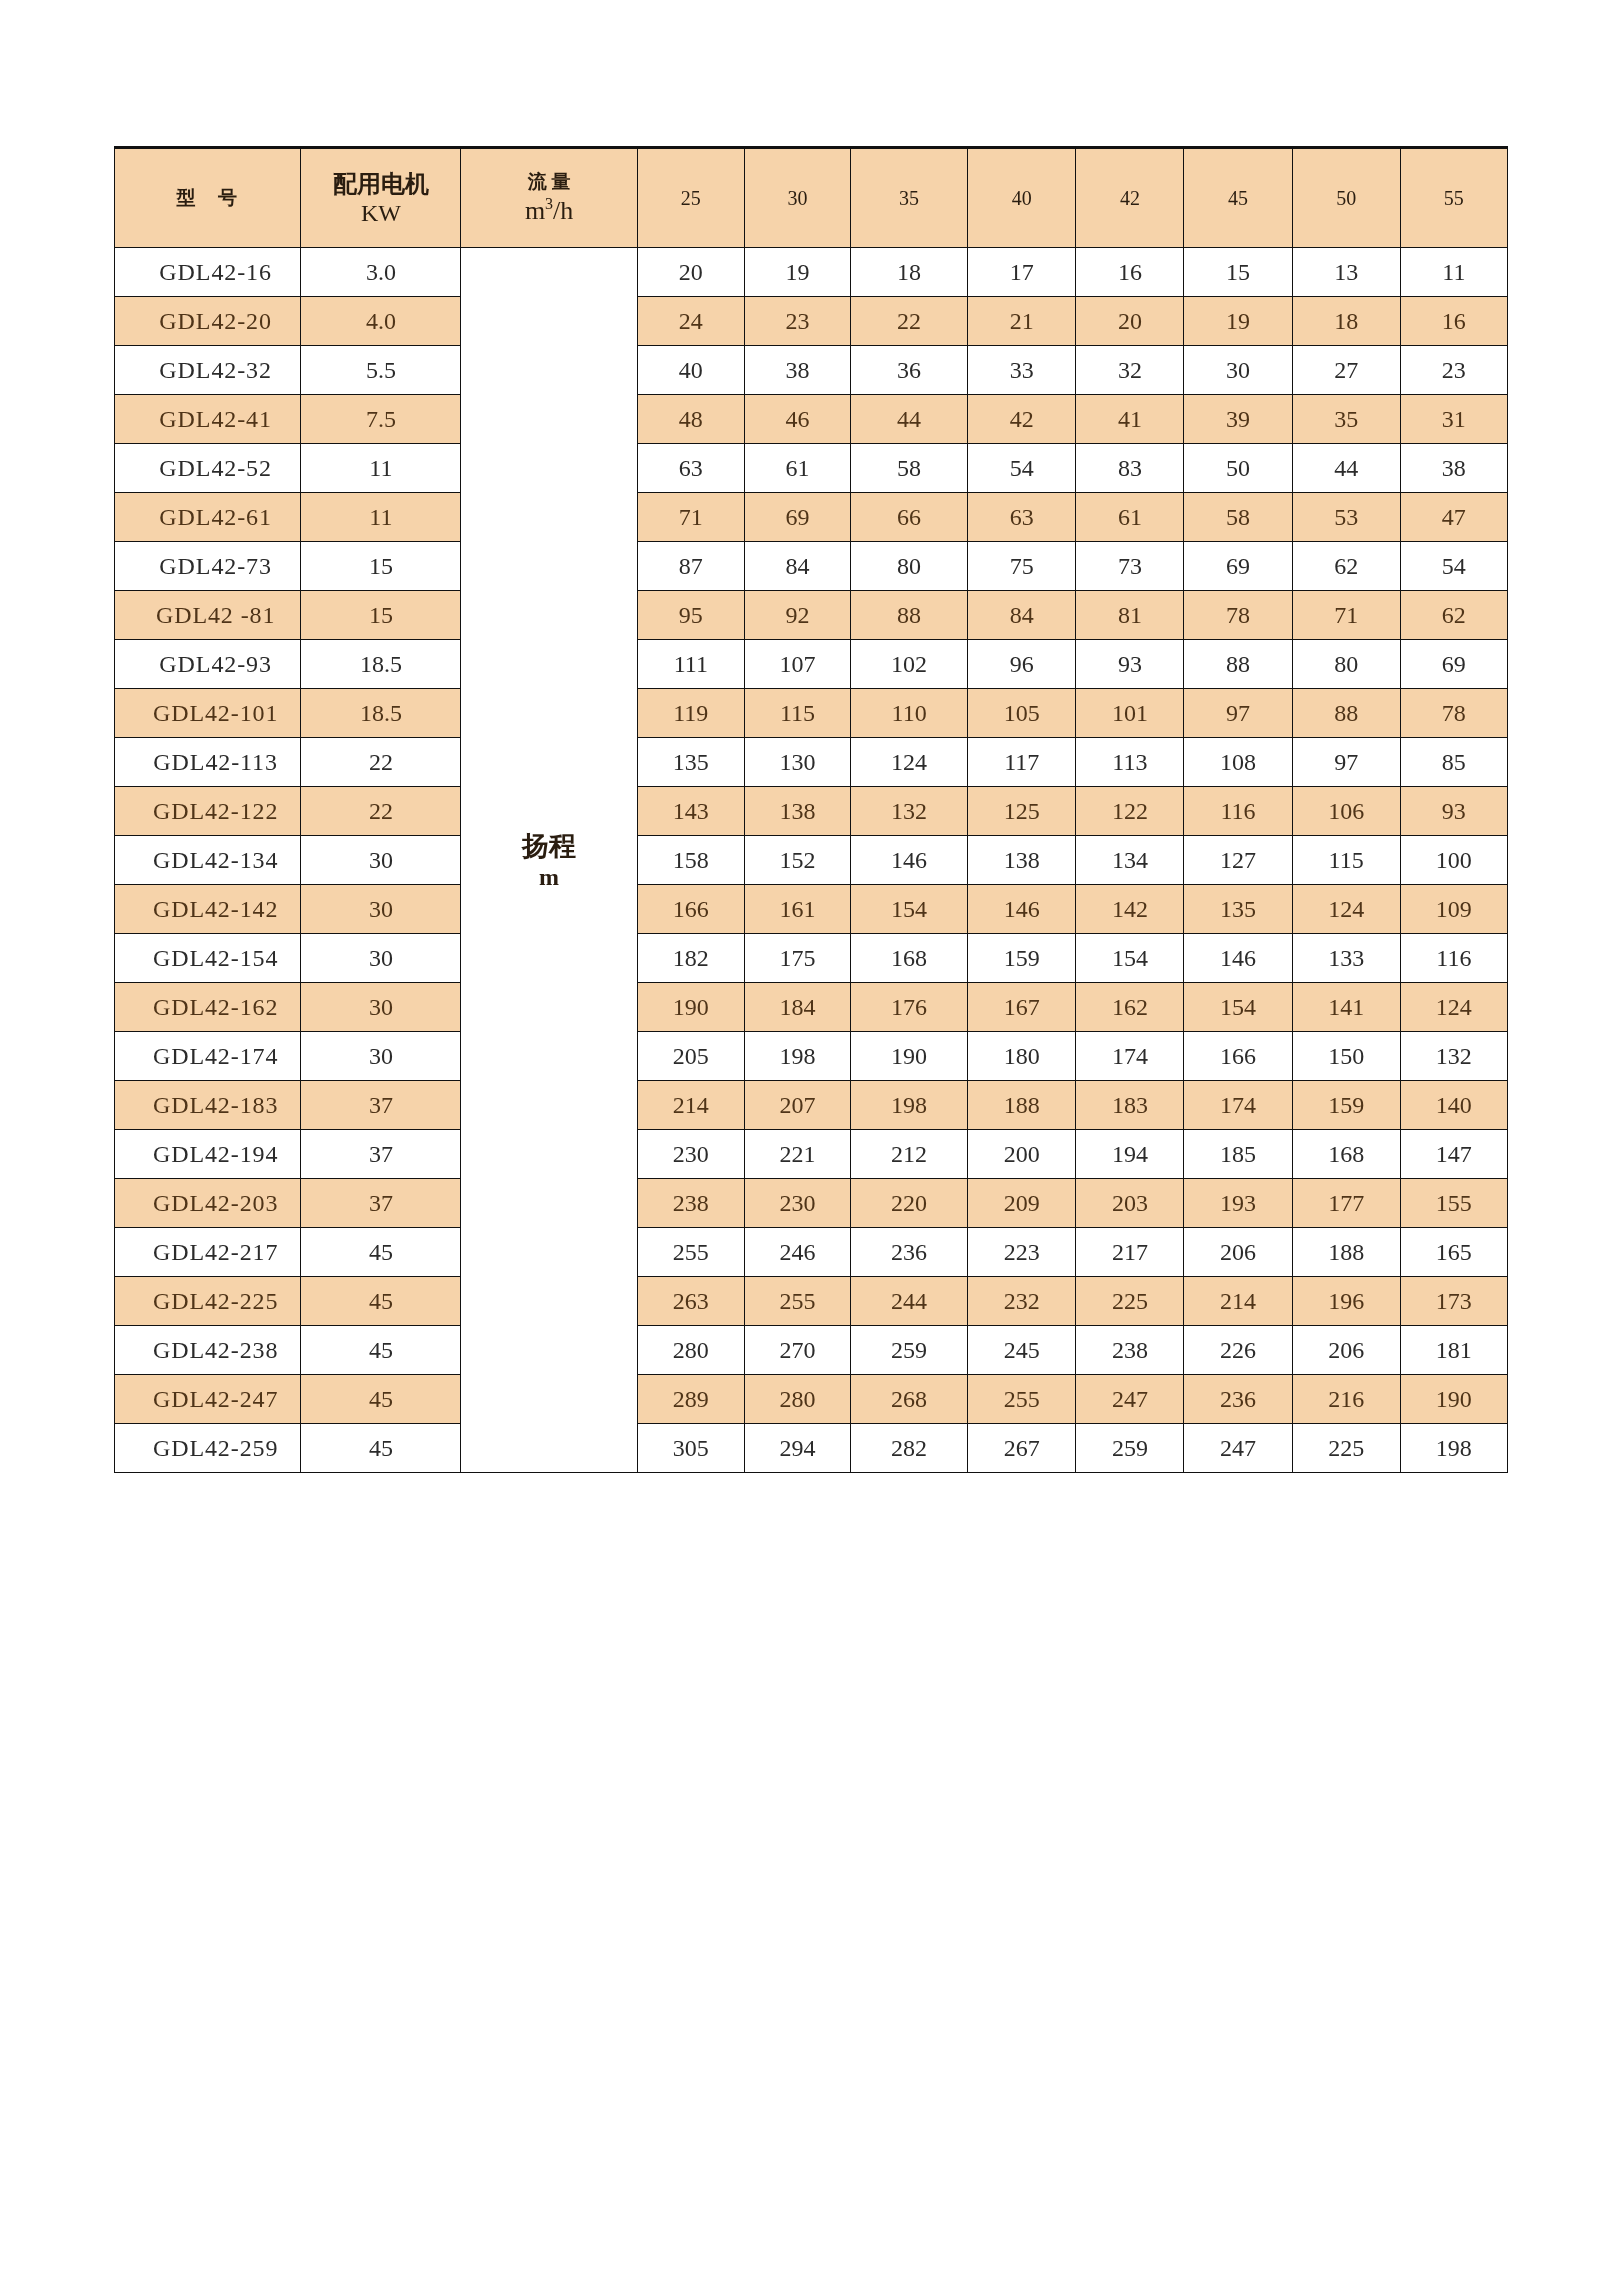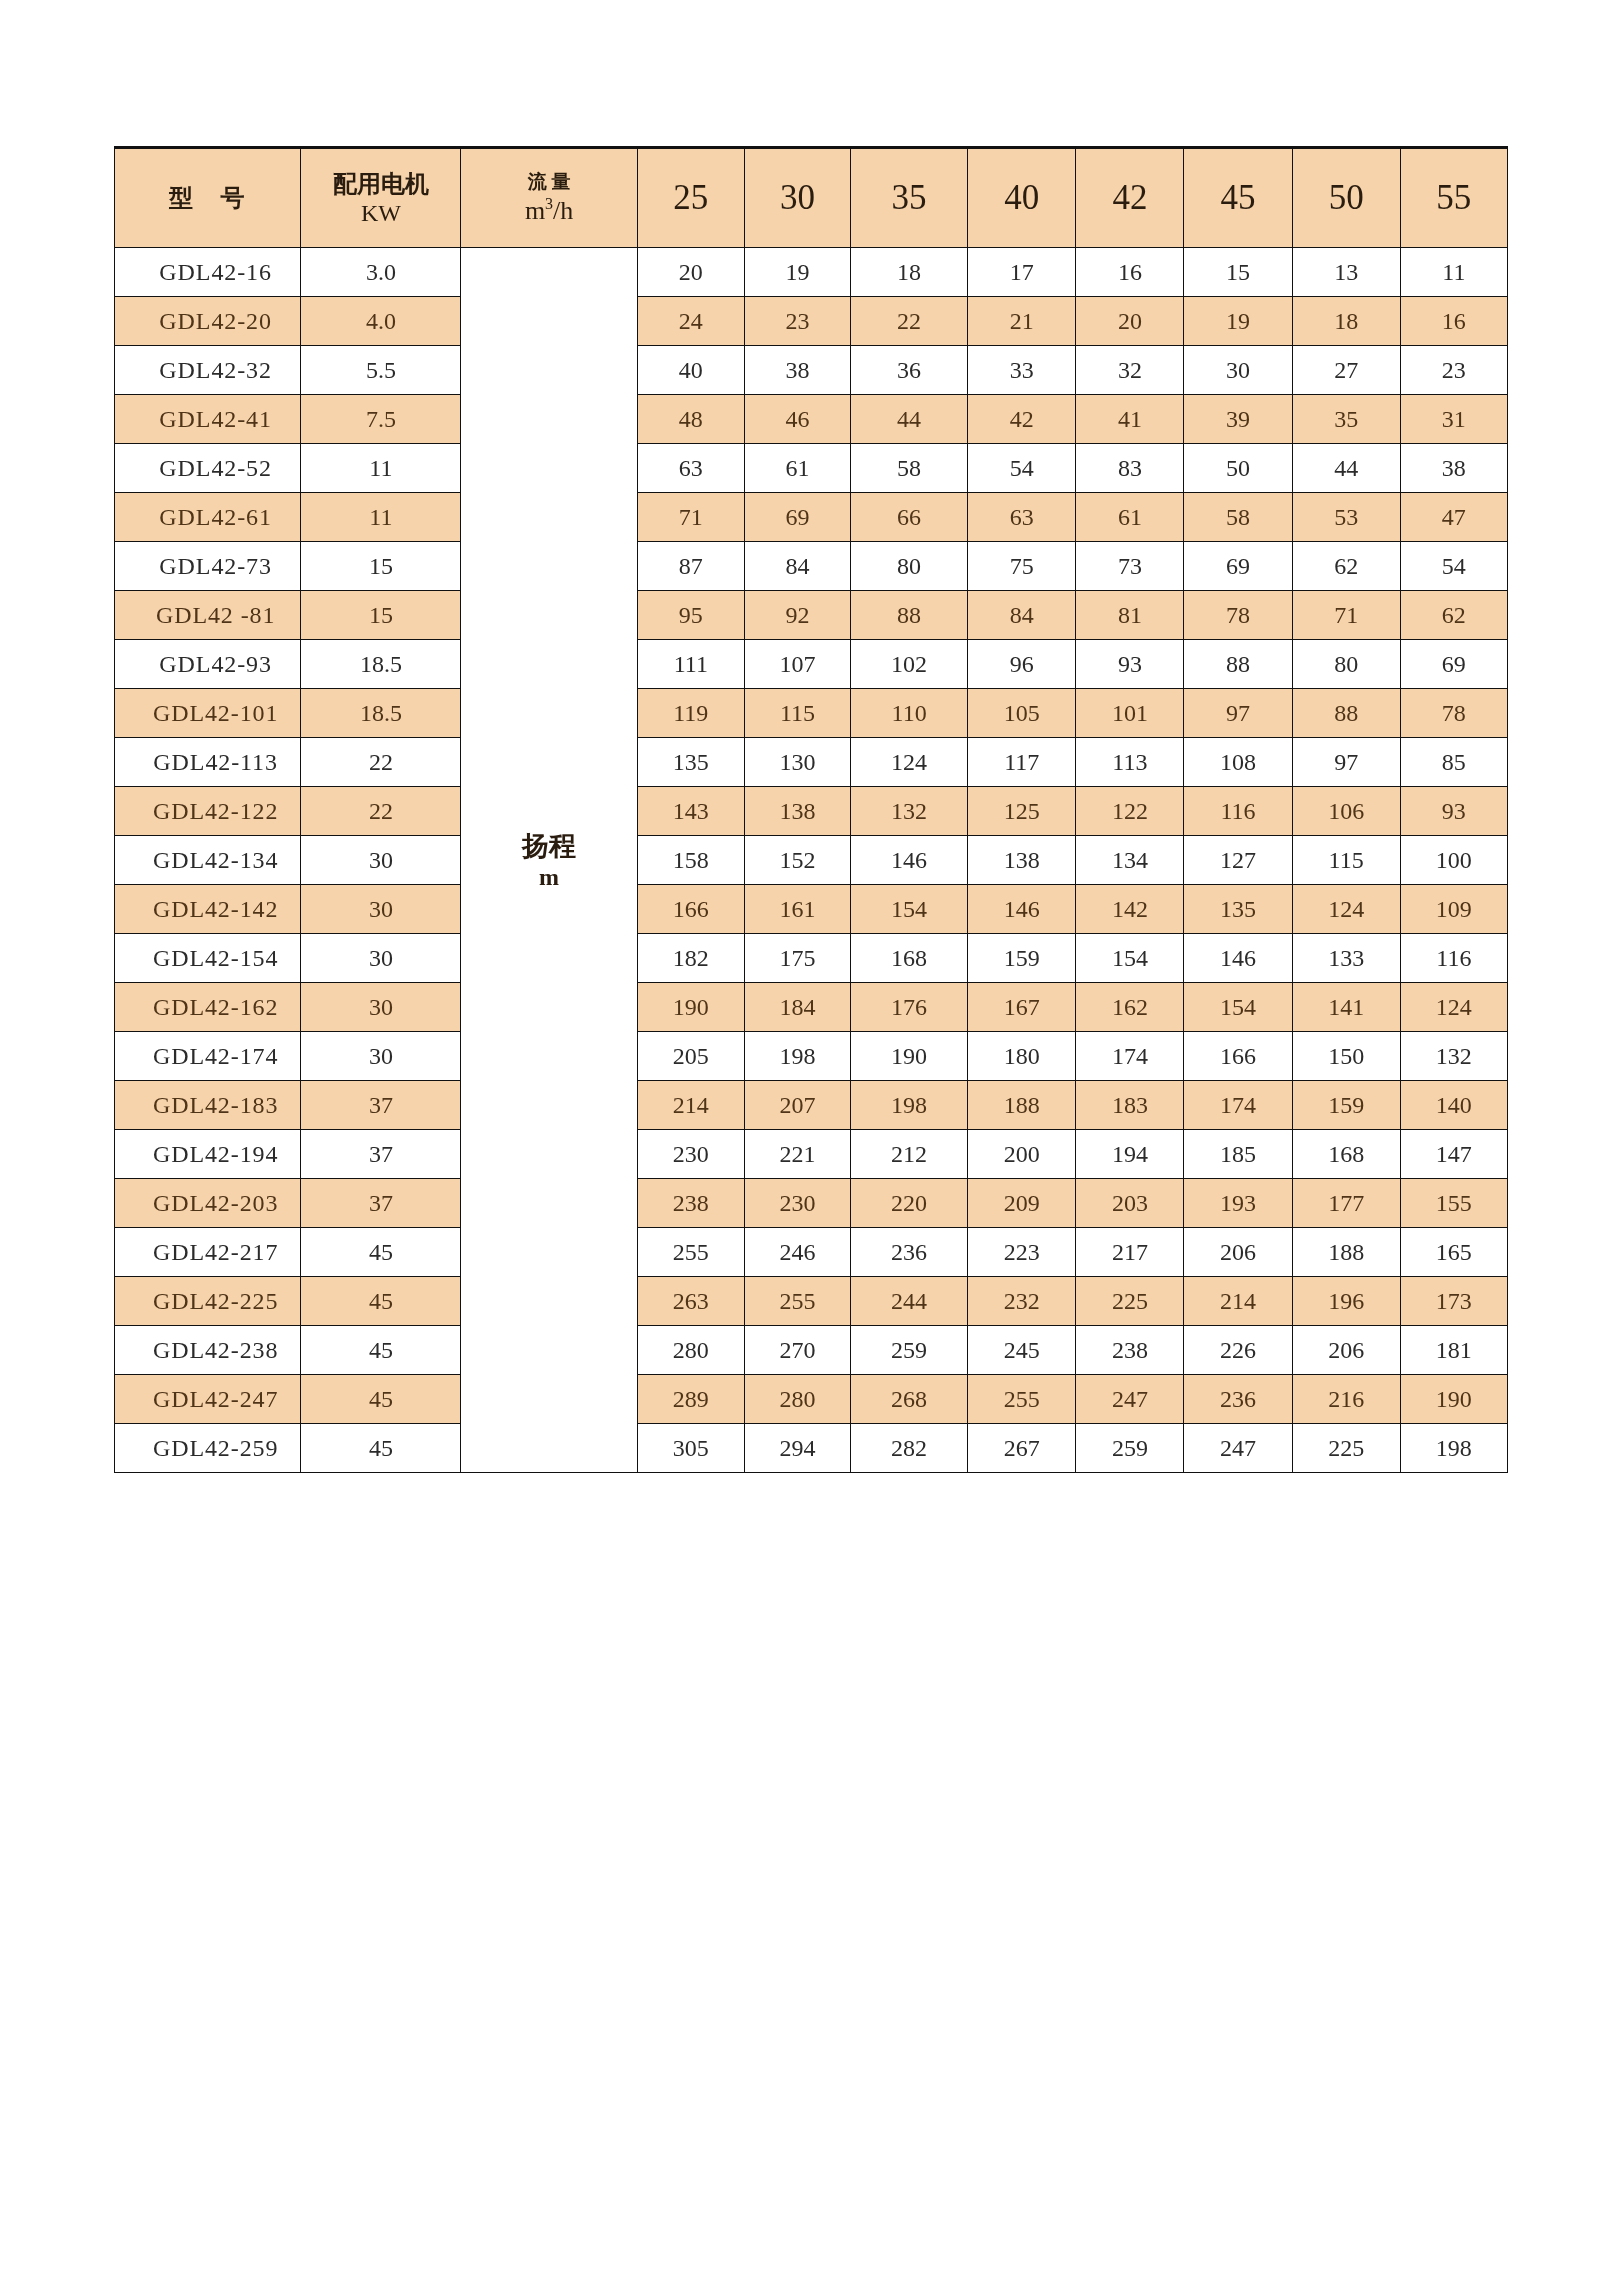--- a/index.html
+++ b/index.html
@@ -33,27 +33,27 @@
     padding:0;
     overflow:hidden;
   }
   thead tr{height:100px;}
   tbody tr{height:49px;}
   thead th{
     background:var(--band);
     font-weight:600;
     color:#2a1d10;
   }
-  th.h-model{font-size:24px;letter-spacing:1.8px;}
+  th.h-model{font-size:19px;letter-spacing:1.8px;}
   th.h-motor .l1{font-size:24px;line-height:1.25;}
   th.h-motor .l2{font-size:24px;line-height:1.2;font-weight:400;}
   th.h-flow .l1{font-size:19px;line-height:1.25;}
   th.h-flow .l2{font-size:26px;line-height:1.2;font-weight:500;}
   th.h-flow sup{font-size:16px;}
-  th.h-num{font-size:35px;font-weight:500;}
+  th.h-num{font-size:20px;font-weight:500;}
   tbody tr.plain td{background:var(--plain);color:var(--text-dark);}
   tbody tr.band  td{background:var(--band);color:var(--text-band);}
   tbody td{font-size:24px;}
   tbody td.model{
     text-align:center;
     padding-left:16px;
     letter-spacing:0.9px;
   }
   tbody td.head-cell{
     background:#ffffff !important;

